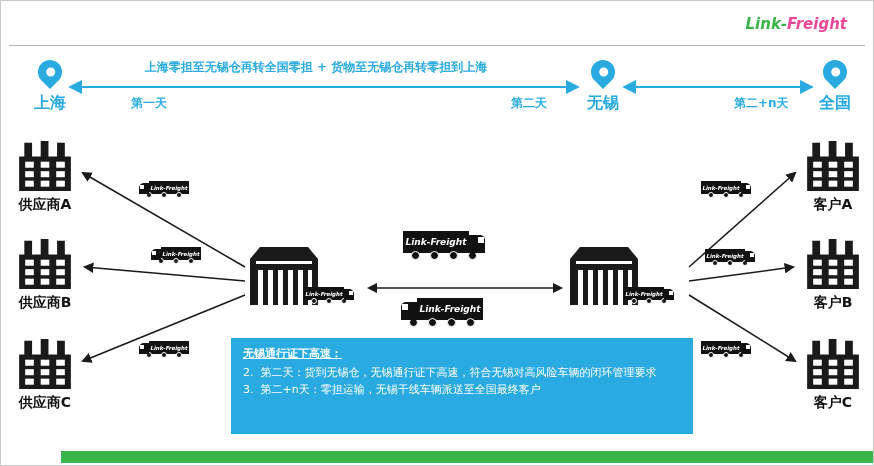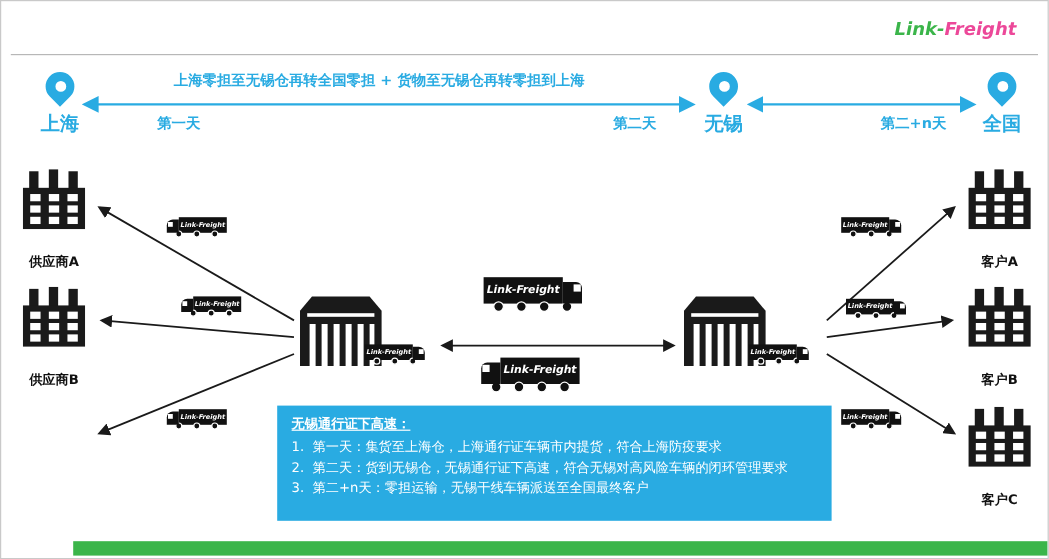--- a/index.html
+++ b/index.html
@@ -25,21 +25,21 @@
   .pin{position:absolute;left:10px;top:3px;width:24px;height:24px;background:var(--blue);
        border-radius:50% 50% 50% 0;transform:rotate(-45deg);}
   .pin::after{content:"";position:absolute;left:7.5px;top:7.5px;width:9px;height:9px;background:#fff;border-radius:50%;}
   .stop-label{font-size:16px;font-weight:bold;color:var(--blue);}
   .route-note{left:115px;top:58px;width:400px;text-align:center;font-size:12px;font-weight:bold;color:var(--blue);z-index:3;}
   .day-label{font-size:12px;font-weight:bold;color:var(--blue);text-align:left;z-index:3;}
 
   
   .node{width:64px;text-align:center;z-index:2;}
   .node svg{width:56px;height:50px;display:block;margin:0 auto;}
-  .node-label{font-size:11px;font-weight:bold;color:#111;margin-top:20px;white-space:nowrap;}
+  .node-label{font-size:14px;font-weight:bold;color:#111;margin-top:5px;white-space:nowrap;}
 
   
   .truck{z-index:2;}
   .t-row{display:flex;align-items:flex-end;}
   .t-box{background:#111;color:#fff;font-style:italic;font-weight:bold;display:flex;align-items:center;justify-content:center;white-space:nowrap;overflow:hidden;}
   .t-cab{background:#111;position:relative;}
   .t-cab::after{content:"";position:absolute;top:2px;width:40%;height:32%;background:#fff;}
   .face-right .t-cab{border-radius:0 5px 0 0;}
   .face-right .t-cab::after{right:1px;}
   .face-left .t-cab{order:-1;border-radius:5px 0 0 0;}
@@ -165,20 +165,42 @@
           <rect x="9" y="35" width="10" height="7"></rect>
           <rect x="27" y="35" width="10" height="7"></rect>
           <rect x="45" y="35" width="10" height="7"></rect>
           <rect x="9" y="46" width="10" height="7"></rect>
           <rect x="27" y="46" width="10" height="7"></rect>
           <rect x="45" y="46" width="10" height="7"></rect>
         </g>
       </svg>
     <div class="node-label">供应商B</div>
   </div>
+  <div class="abs node" style="left:12px;top:338px">
+    <svg viewBox="0 0 64 58">
+        <g fill="#1a1a1a">
+          <rect x="8" y="2" width="9" height="18"></rect>
+          <rect x="27" y="0" width="9" height="20"></rect>
+          <rect x="46" y="2" width="9" height="18"></rect>
+          <rect x="2" y="18" width="60" height="40"></rect>
+        </g>
+        <g fill="#fff">
+          <rect x="9" y="24" width="10" height="7"></rect>
+          <rect x="27" y="24" width="10" height="7"></rect>
+          <rect x="45" y="24" width="10" height="7"></rect>
+          <rect x="9" y="35" width="10" height="7"></rect>
+          <rect x="27" y="35" width="10" height="7"></rect>
+          <rect x="45" y="35" width="10" height="7"></rect>
+          <rect x="9" y="46" width="10" height="7"></rect>
+          <rect x="27" y="46" width="10" height="7"></rect>
+          <rect x="45" y="46" width="10" height="7"></rect>
+        </g>
+      </svg>
+    <div class="node-label">供应商C</div>
+  </div>
 
   <div class="abs node" style="left:800px;top:140px">
     <svg viewBox="0 0 64 58">
         <g fill="#1a1a1a">
           <rect x="8" y="2" width="9" height="18"></rect>
           <rect x="27" y="0" width="9" height="20"></rect>
           <rect x="46" y="2" width="9" height="18"></rect>
           <rect x="2" y="18" width="60" height="40"></rect>
         </g>
         <g fill="#fff">
@@ -379,20 +401,19 @@
     <div class="t-wheels">
         <span></span>
         <span></span>
         <span></span>
         <span></span>
       </div>
   </div>
 
   <div class="abs info-box">
     <div class="info-title">无锡通行证下高速：</div>
-    <div class="info-line">1.  第一天：集货至上海仓，上海通行证车辆市内提货，符合上海防疫要求</div>
     <div class="info-line">2.  第二天：货到无锡仓，无锡通行证下高速，符合无锡对高风险车辆的闭环管理要求</div>
     <div class="info-line">3.  第二+n天：零担运输，无锡干线车辆派送至全国最终客户</div>
   </div>
 
   <div class="abs bottom-bar"></div>
 
 </div>
 
 </body></html>

